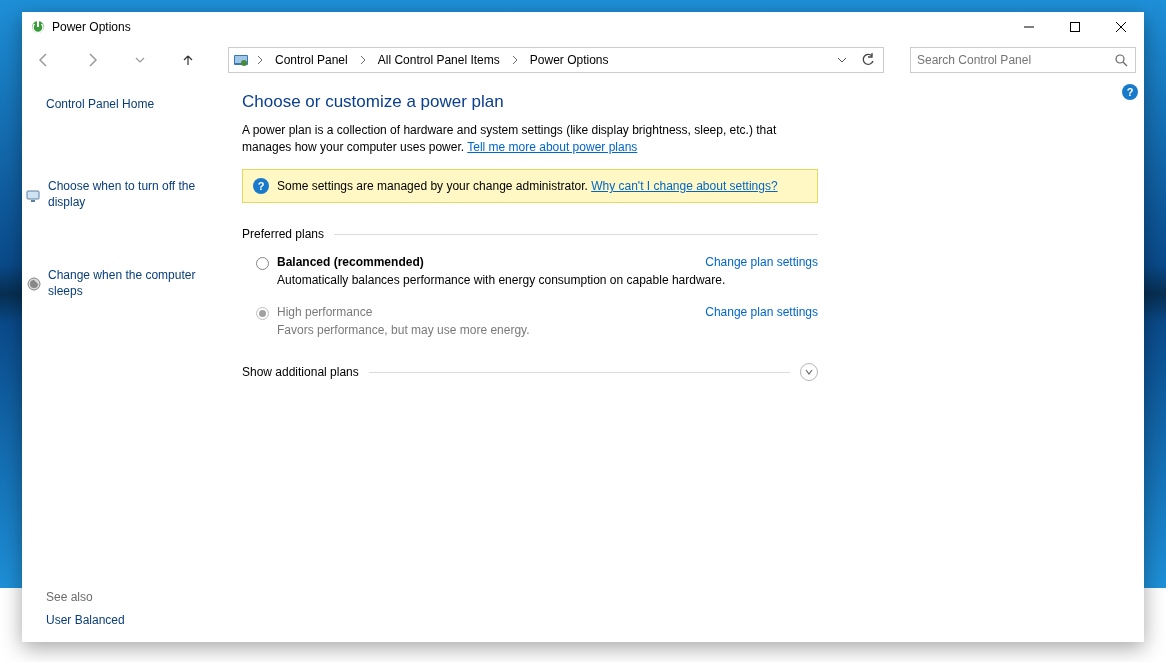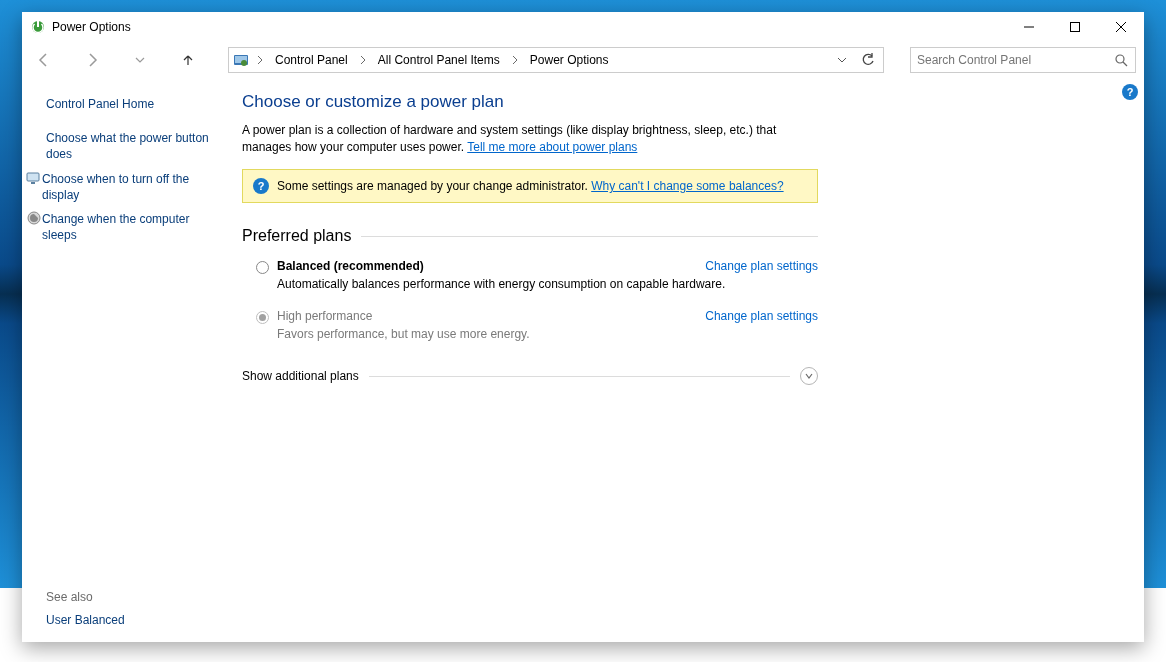--- a/index.html
+++ b/index.html
@@ -54,21 +54,21 @@
     position:absolute; top:6px; right:6px; width:16px; height:16px;
     border-radius:50%; background:#1979ca; color:#fff;
     font-size:11px; font-weight:bold; display:flex; align-items:center; justify-content:center;
   }
   .sidebar {
     width: 200px; padding: 14px 8px 10px 24px;
     display:flex; flex-direction:column;
     font-size:12px;
   }
   .sidebar a { color:#0a3e7a; text-decoration:none; display:block; line-height:1.35; padding:4px 0;}
-  .side-row { display:flex; align-items:flex-start; gap:0; margin-left:-20px; padding-left:0;}
+  .side-row { display:flex; align-items:center; gap:6px; margin-left:-20px; padding-left:0;margin-top:48px;}
   .side-row .ic { width:16px; height:16px; flex-shrink:0; display:flex; align-items:center; justify-content:center; margin-top:3px;}
   .side-row a { flex:1; }
   .side-plain { margin-left:0; }
   .sidebar .seealso { margin-top:auto; color:#6b6b6b; padding:4px 0;}
   
   .main { flex:1; padding: 14px 20px 10px 20px; position:relative;}
   h1 { color:#0a3e8f; font-weight:400; font-size:17px; margin-bottom:10px;}
   .desc { color:#000; font-size:12px; max-width:560px; line-height:1.38;}
   .desc a { color:#0066cc; text-decoration:underline;}
   .notice {
@@ -80,21 +80,21 @@
   .notice .qicon {
     width:16px; height:16px; border-radius:50%;
     background:#1979ca; color:#fff; font-weight:bold; font-size:11px;
     display:flex; align-items:center; justify-content:center; flex-shrink:0;
   }
   .notice a { color:#0066cc; text-decoration:underline;}
   .fieldset {
     margin-top:24px; max-width:576px; position:relative;
   }
   .fs-label {
-    font-size:16px; color:#000; position:relative; display:flex; align-items:center; gap:10px;
+    font-size:12px; color:#000; position:relative; display:flex; align-items:center; gap:10px;
   }
   .fs-label .line { flex:1; height:1px; background:#dcdcdc;}
   .plan {
     margin:14px 0 2px 14px; display:flex; align-items:flex-start;
   }
   .radio {
     width:13px; height:13px; border:1px solid #888; border-radius:50%;
     margin-right:8px; margin-top:2px; position:relative; flex-shrink:0;
     background:#fff;
   }
@@ -229,21 +229,20 @@
         </span>
       </div>
     </div>
 
     <div class="body">
       <div class="help-badge">?</div>
 
       <div class="sidebar">
         <a href="#" class="side-plain">Control Panel Home</a>
         <div style="height:10px"></div>
-        <a href="#" class="side-plain">Choose what the power button does</a>
         <div class="side-row">
           <span class="ic">
             <svg width="16" height="16" viewBox="0 0 16 16">
                 <rect x="1" y="3" width="12" height="8" rx="1" fill="#cfe3f2" stroke="#5a80a0"></rect>
                 <rect x="5" y="12" width="4" height="2" fill="#5a80a0"></rect>
               </svg>
           </span>
           <a href="#">Choose when to turn off the display</a>
         </div>
         <div class="side-row">
@@ -262,21 +261,21 @@
 
       <div class="main">
         <h1>Choose or customize a power plan</h1>
         <p class="desc">
           <span>A power plan is a collection of hardware and system settings (like display brightness, sleep, etc.) that manages how your computer uses power. </span><a href="#">Tell me more about power plans</a>
         </p>
 
         <div class="notice">
           <span class="qicon">?</span>
           <span>
-            <span>Some settings are managed by your change administrator. </span><a href="#">Why can't I change some balances?</a>
+            <span>Some settings are managed by your change administrator. </span><a href="#">Why can't I change about settings?</a>
           </span>
         </div>
 
         <div class="fieldset">
           <div class="fs-label">
             <span>Preferred plans</span>
             <span class="line"></span>
           </div>
 
           <div class="plan">

